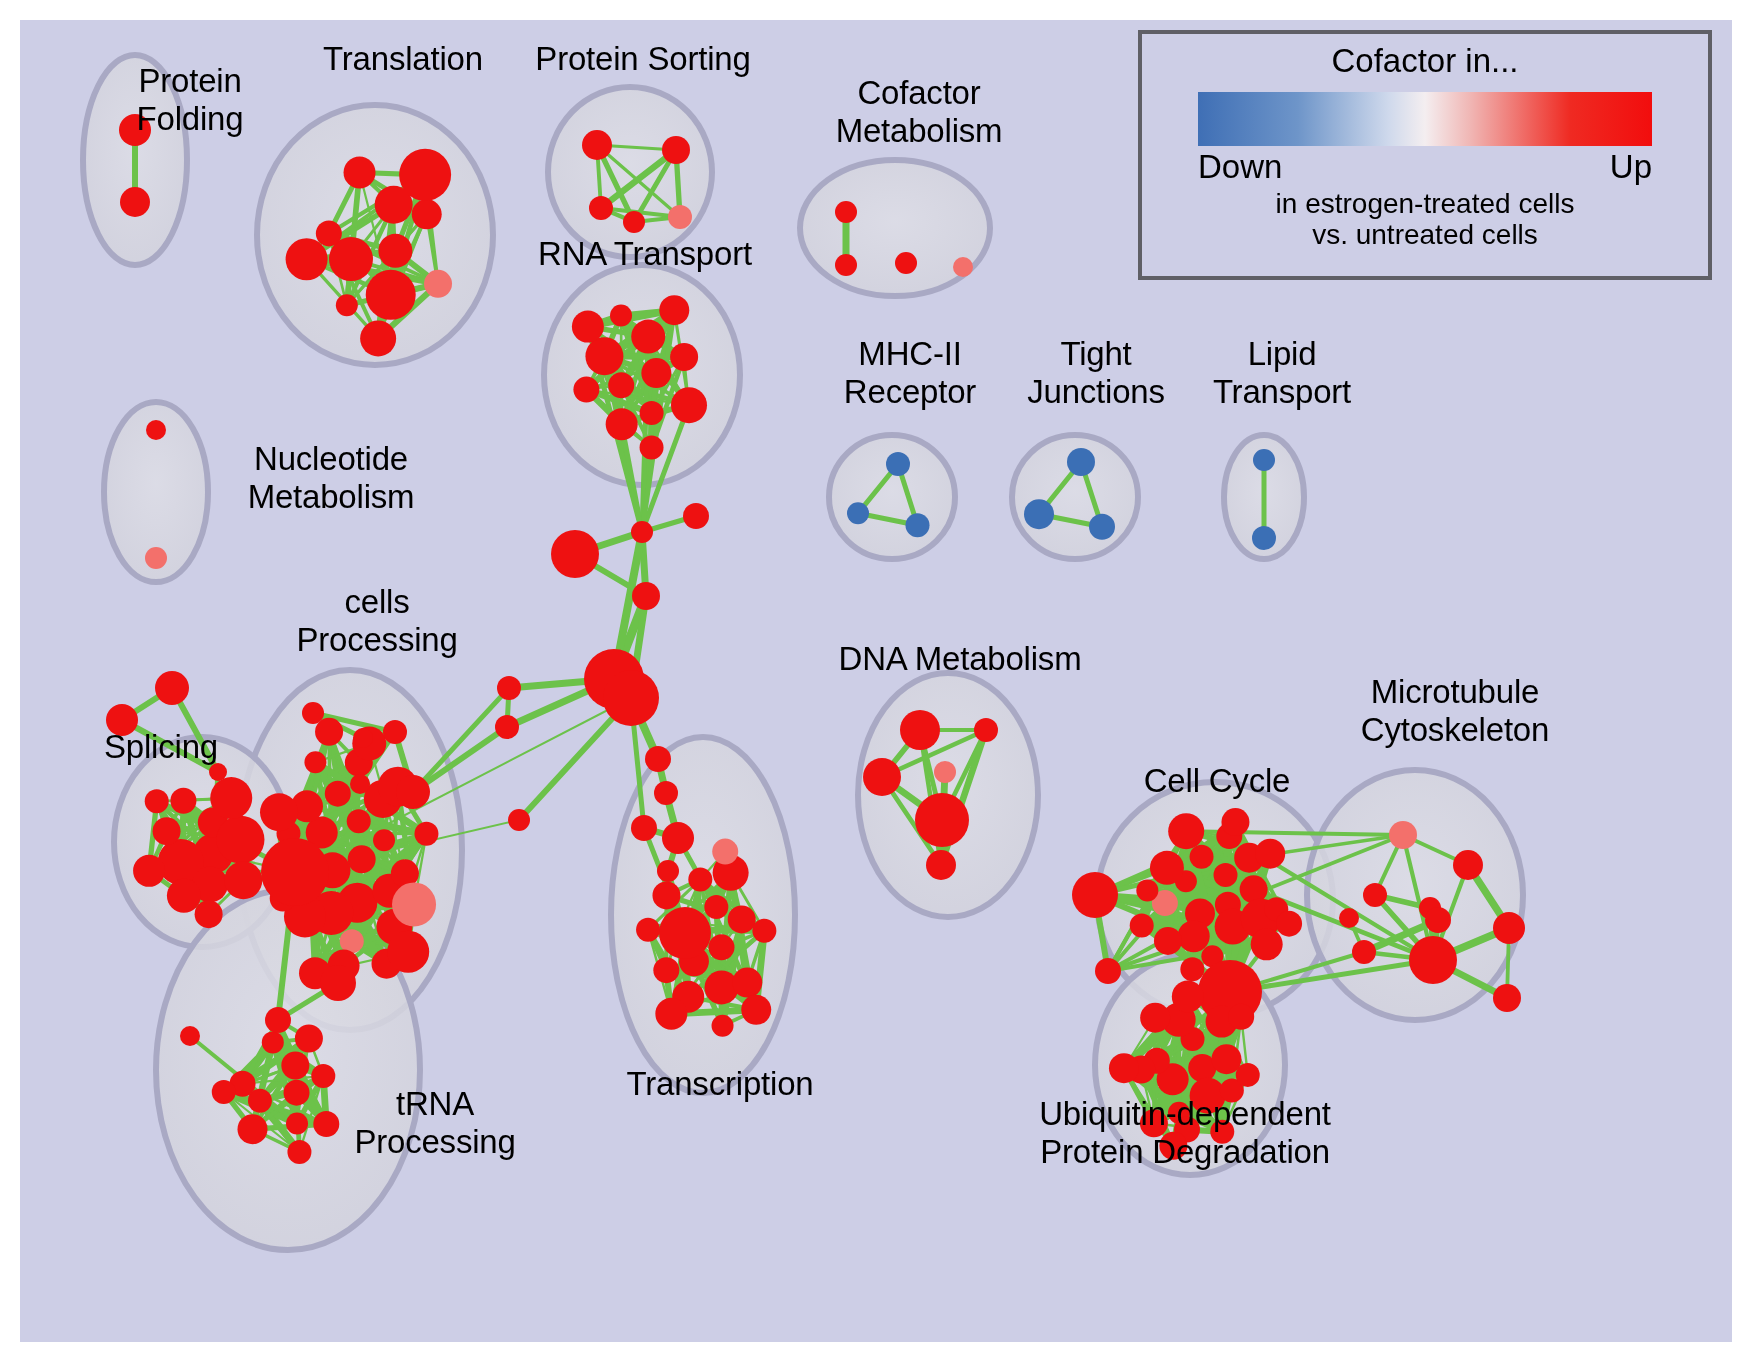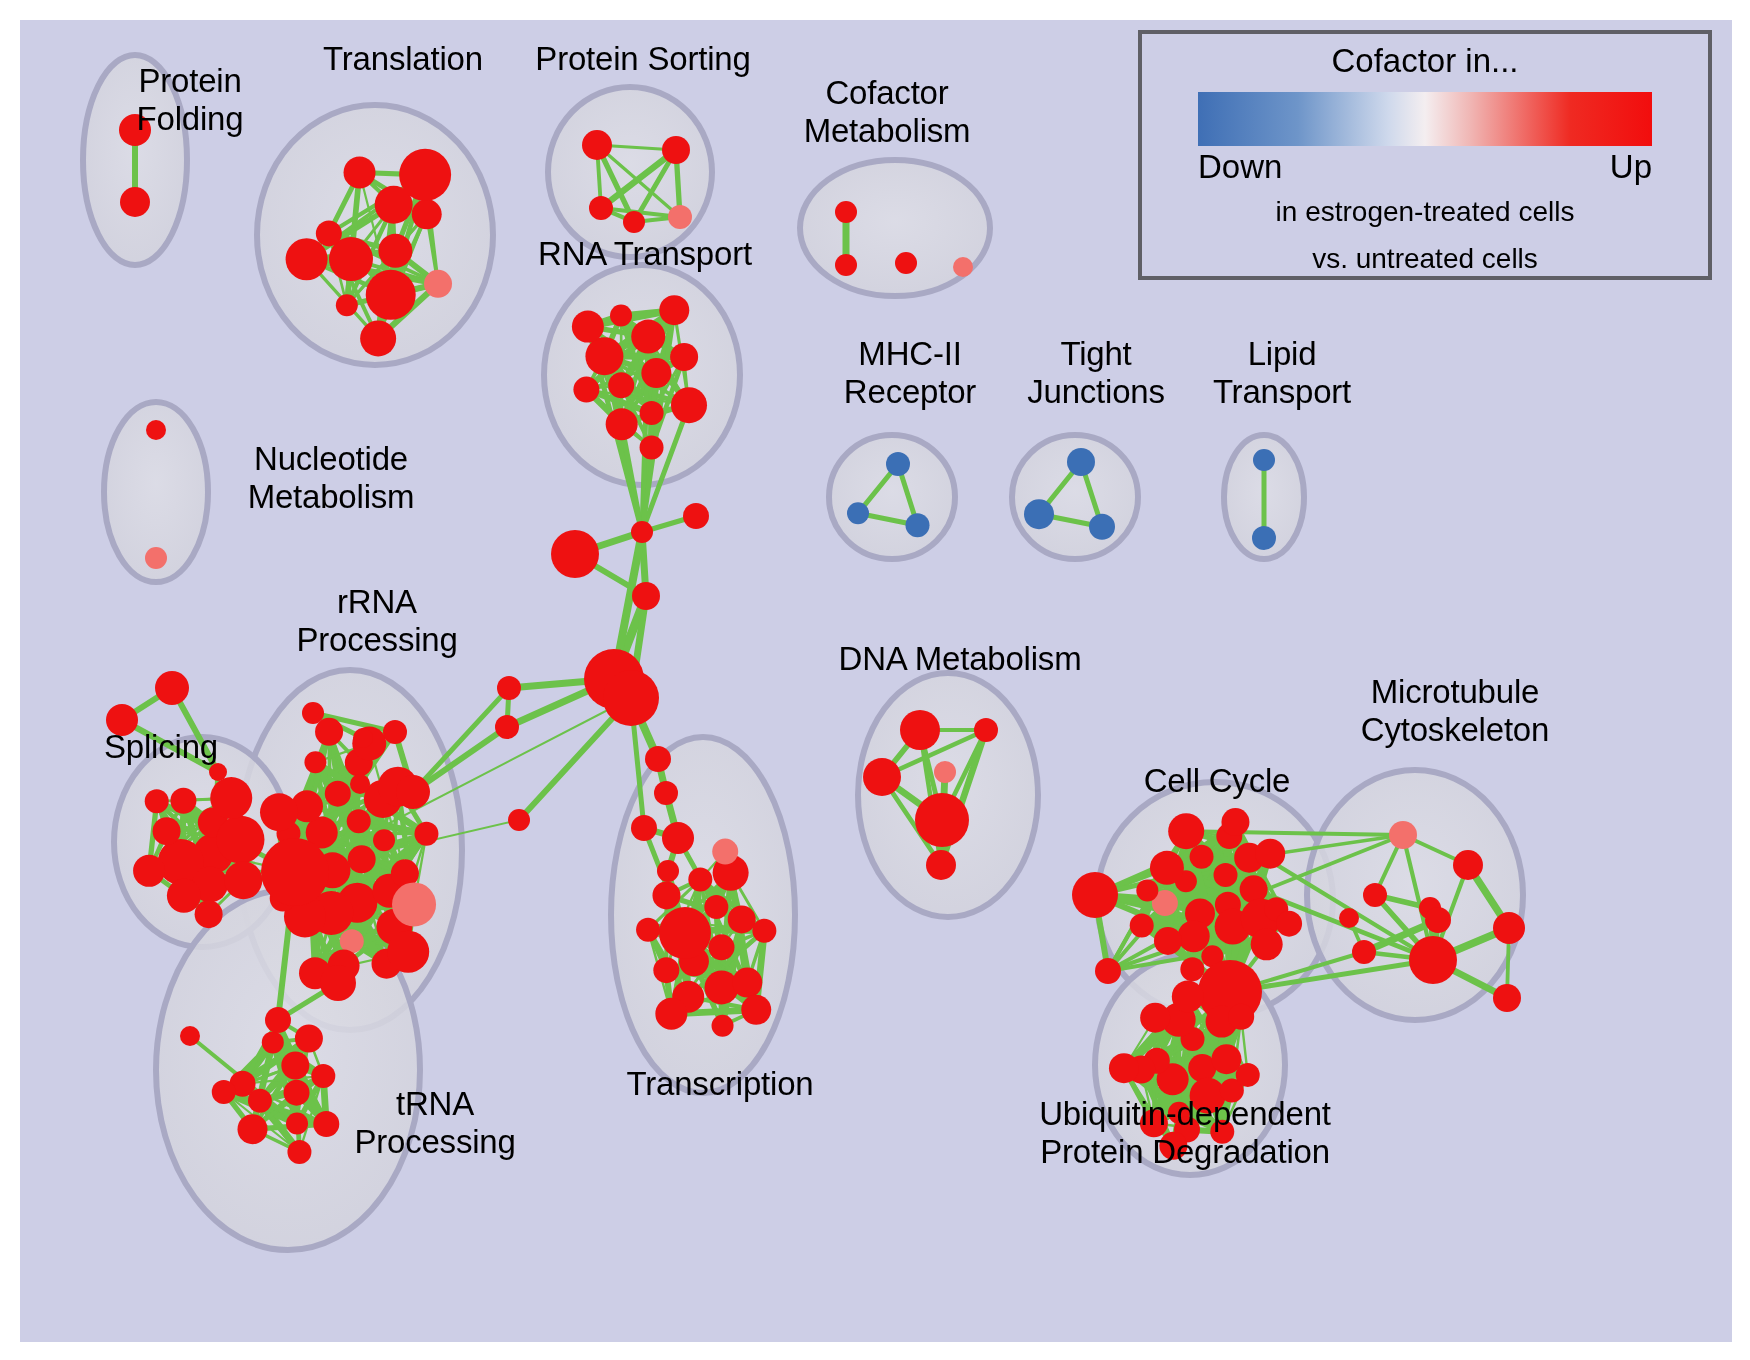--- a/index.html
+++ b/index.html
@@ -5,21 +5,21 @@
   html,body{margin:0;padding:0;background:#ffffff;}
   body{font-family:"Liberation Sans",sans-serif;}
   #stage{position:relative;width:1750px;height:1360px;background:#ffffff;overflow:hidden;}
   #canvas{position:absolute;left:20px;top:20px;width:1712px;height:1322px;background:#cdcee6;}
   svg.net{position:absolute;left:0;top:0;width:1712px;height:1322px;display:block;}
   .cluster-label{position:absolute;color:#000;font-size:33px;line-height:38px;text-align:center;white-space:pre-line;font-family:"Liberation Sans",sans-serif;letter-spacing:-0.2px;}
   #legend{position:absolute;border:4px solid #5f5f66;background:#cdcee6;box-sizing:border-box;}
   #legend .ltitle{text-align:center;font-size:33px;color:#000;margin-top:8px;}
   #legend .bar{height:54px;margin:12px 56px 0 56px;background:linear-gradient(to right,#3f6fb5 0%,#6e95c9 22%,#cfd9ec 42%,#f4eef0 50%,#f0b6b4 60%,#ef2a22 82%,#f20d0d 100%);}
   #legend .ends{display:flex;justify-content:space-between;margin:2px 56px 0 56px;font-size:33px;color:#000;}
-  #legend .sub{text-align:center;font-size:28px;line-height:47px;color:#000;margin-top:2px;white-space:pre-line;}
+  #legend .sub{text-align:center;font-size:28px;line-height:31px;color:#000;margin-top:2px;white-space:pre-line;}
 </style>
 </head>
 <body>
 
 <div id="stage">
   <div id="canvas">
 
     <svg class="net" viewBox="0 0 1712 1322">
       <defs>
         <radialGradient id="cg" cx="50%" cy="45%" r="62%">
@@ -1195,32 +1195,32 @@
           <circle cx="1221.2070149132765" cy="996.7369466837418" r="13" fill="#ee1111"></circle>
           <circle cx="1153.3980581718615" cy="1125.8390506311914" r="14" fill="#ee1111"></circle>
         </g>
     </svg>
 
     <div id="labels">
         <div class="cluster-label" style="left: 55px; top: 42px; width: 230px;">Protein
 Folding</div>
         <div class="cluster-label" style="left: 248px; top: 20px; width: 270px;">Translation</div>
         <div class="cluster-label" style="left: 478px; top: 20px; width: 290px;">Protein Sorting</div>
-        <div class="cluster-label" style="left: 732px; top: 54px; width: 270px;">Cofactor
+        <div class="cluster-label" style="left: 764px; top: 54px; width: 270px;">Cofactor
 Metabolism</div>
         <div class="cluster-label" style="left: 480px; top: 215px; width: 290px;">RNA Transport</div>
         <div class="cluster-label" style="left: 775px; top: 315px; width: 230px;">MHC-II
 Receptor</div>
         <div class="cluster-label" style="left: 966px; top: 315px; width: 220px;">Tight
 Junctions</div>
         <div class="cluster-label" style="left: 1152px; top: 315px; width: 220px;">Lipid
 Transport</div>
         <div class="cluster-label" style="left: 176px; top: 420px; width: 270px;">Nucleotide
 Metabolism</div>
-        <div class="cluster-label" style="left: 232px; top: 563px; width: 250px;">rRNA
+        <div class="cluster-label" style="left: 232px; top: 563px; width: 250px;">cells
 Processing</div>
         <div class="cluster-label" style="left: 790px; top: 620px; width: 300px;">DNA Metabolism</div>
         <div class="cluster-label" style="left: 1275px; top: 653px; width: 320px; text-align: center;">Microtubule
 Cytoskeleton</div>
         <div class="cluster-label" style="left: 46px; top: 708px; width: 190px;">Splicing</div>
         <div class="cluster-label" style="left: 1082px; top: 742px; width: 230px;">Cell Cycle</div>
         <div class="cluster-label" style="left: 560px; top: 1045px; width: 280px;">Transcription</div>
         <div class="cluster-label" style="left: 290px; top: 1065px; width: 250px;">tRNA
 Processing</div>
         <div class="cluster-label" style="left: 955px; top: 1075px; width: 420px;">Ubiquitin-dependent

